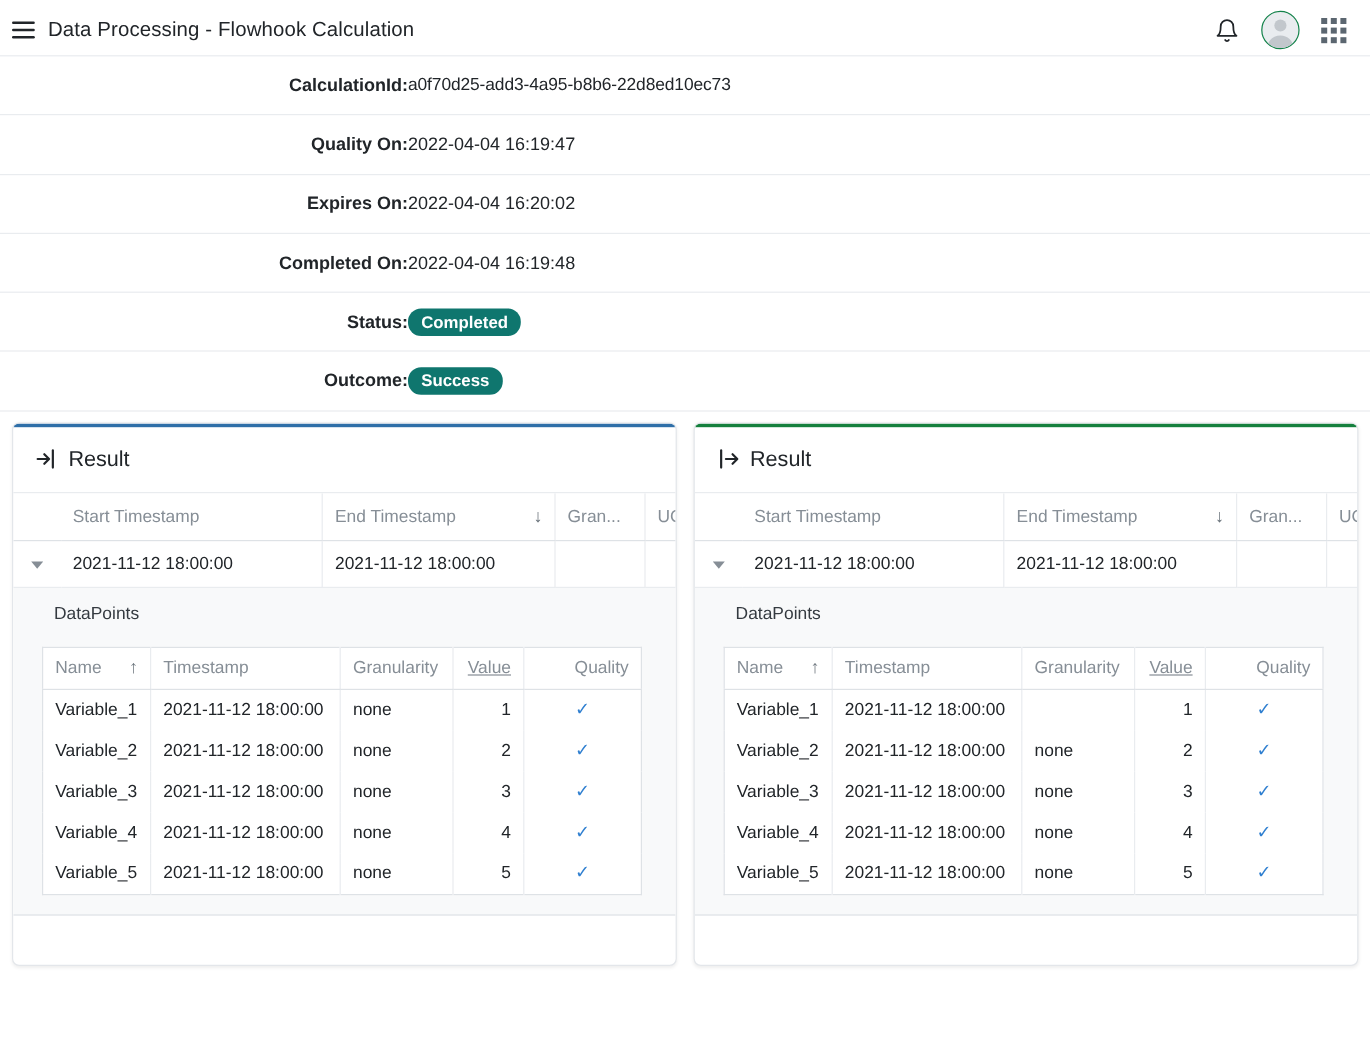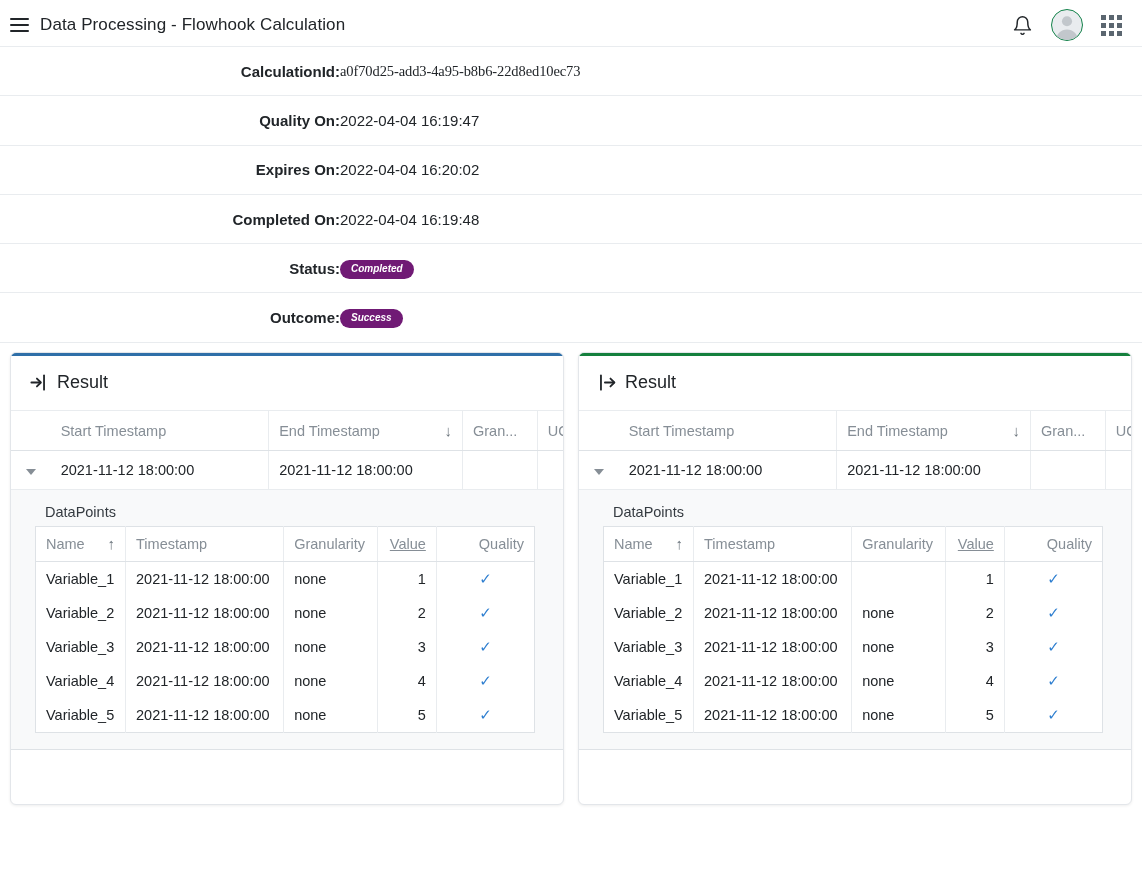--- a/index.html
+++ b/index.html
@@ -93,34 +93,33 @@
     color: #212529;
     flex: 0 0 318px;
     text-align: right;
   }
   .meta-value {
     font-size: 15px;
     color: #212529;
     font-weight: 400;
   }
   .meta-value.mono {
-    font-family: Liberation Serif, serif;
+    font-family: Liberation Sans, sans-serif;
     font-size: 14.5px;
     letter-spacing: -0.1px;
   }
   .badge {
     display: inline-block;
-    background: #701a75;
+    background: #0f766e;
     color: #ffffff;
-    font-size: 10px;
+    font-size: 14px;
     font-weight: bold;
     padding: 4px 11px 5px;
     border-radius: 11px;
     line-height: 1;
-    font-style: italic;
   }
 
   
   .cards {
     display: flex;
     gap: 14px;
     padding: 9px 10px 0 10px;
     height: 462px;
   }
   .card {
@@ -222,21 +221,21 @@
   
   .detail {
     background: #f8f9fa;
     border-bottom: 1px solid #dee2e6;
     padding: 14px 0 16px 24px;
     width: 620px;
   }
   .detail-label {
     font-size: 14.5px;
     color: #343a40;
-    margin: 0 0 6px 10px;
+    margin: 0 0 19px 10px;
     font-weight: 400;
   }
   table.inner {
     width: 500px;
     background: #ffffff;
     border: 1px solid #dee2e6;
     border-collapse: collapse;
   }
   table.inner th {
     font-weight: 400;

